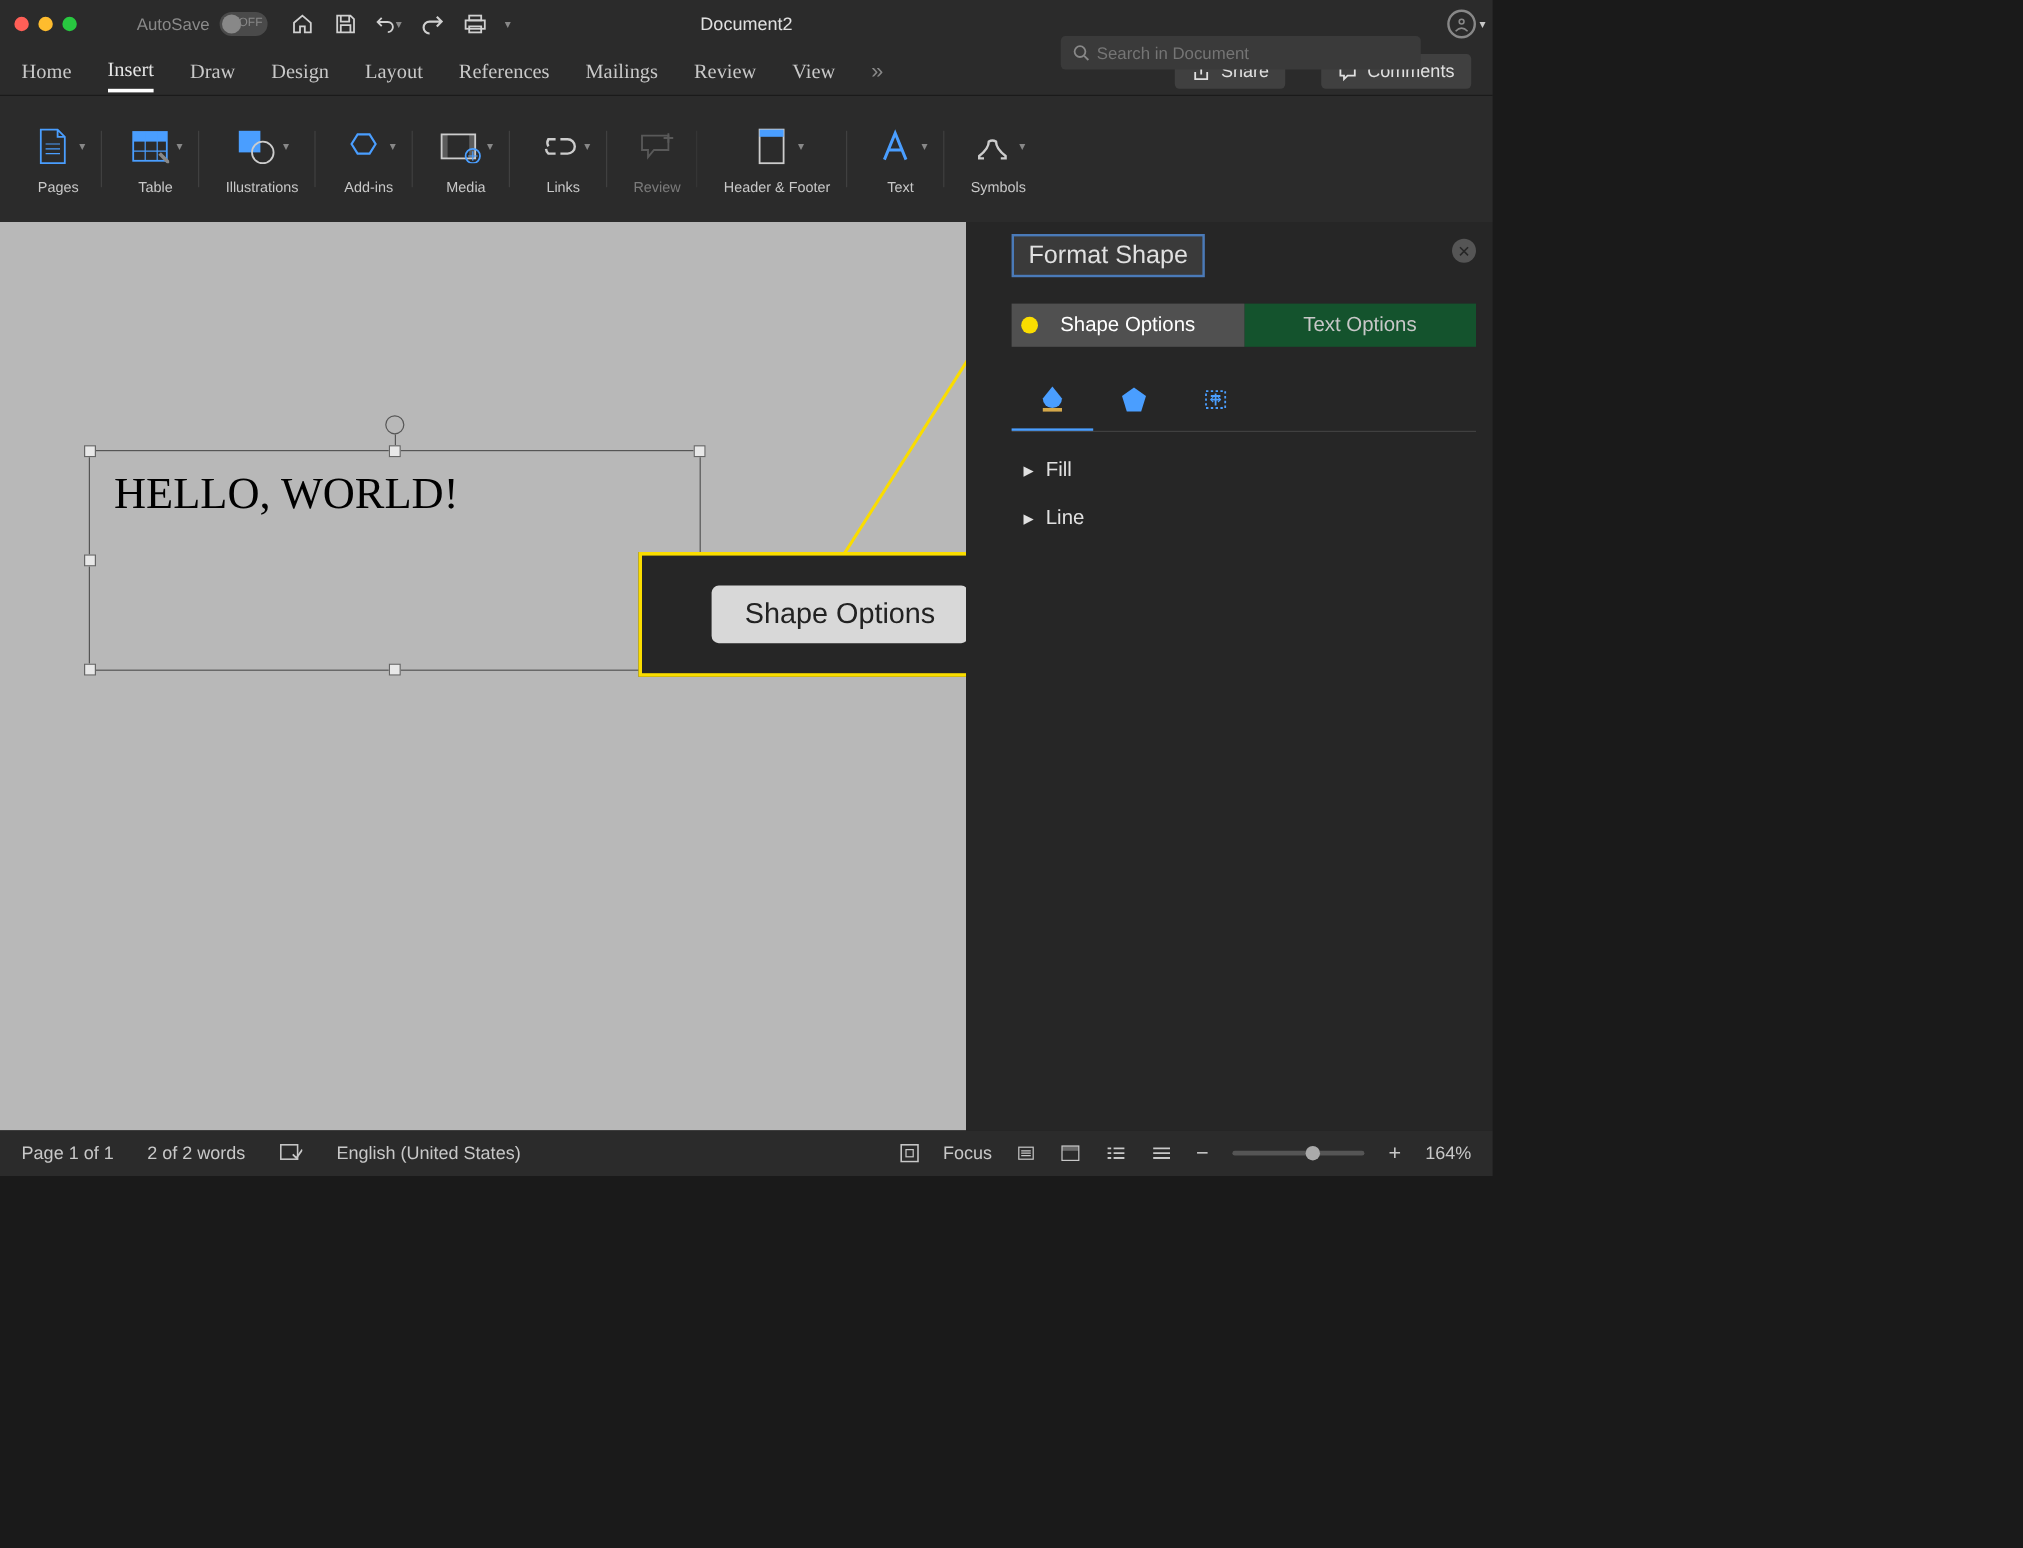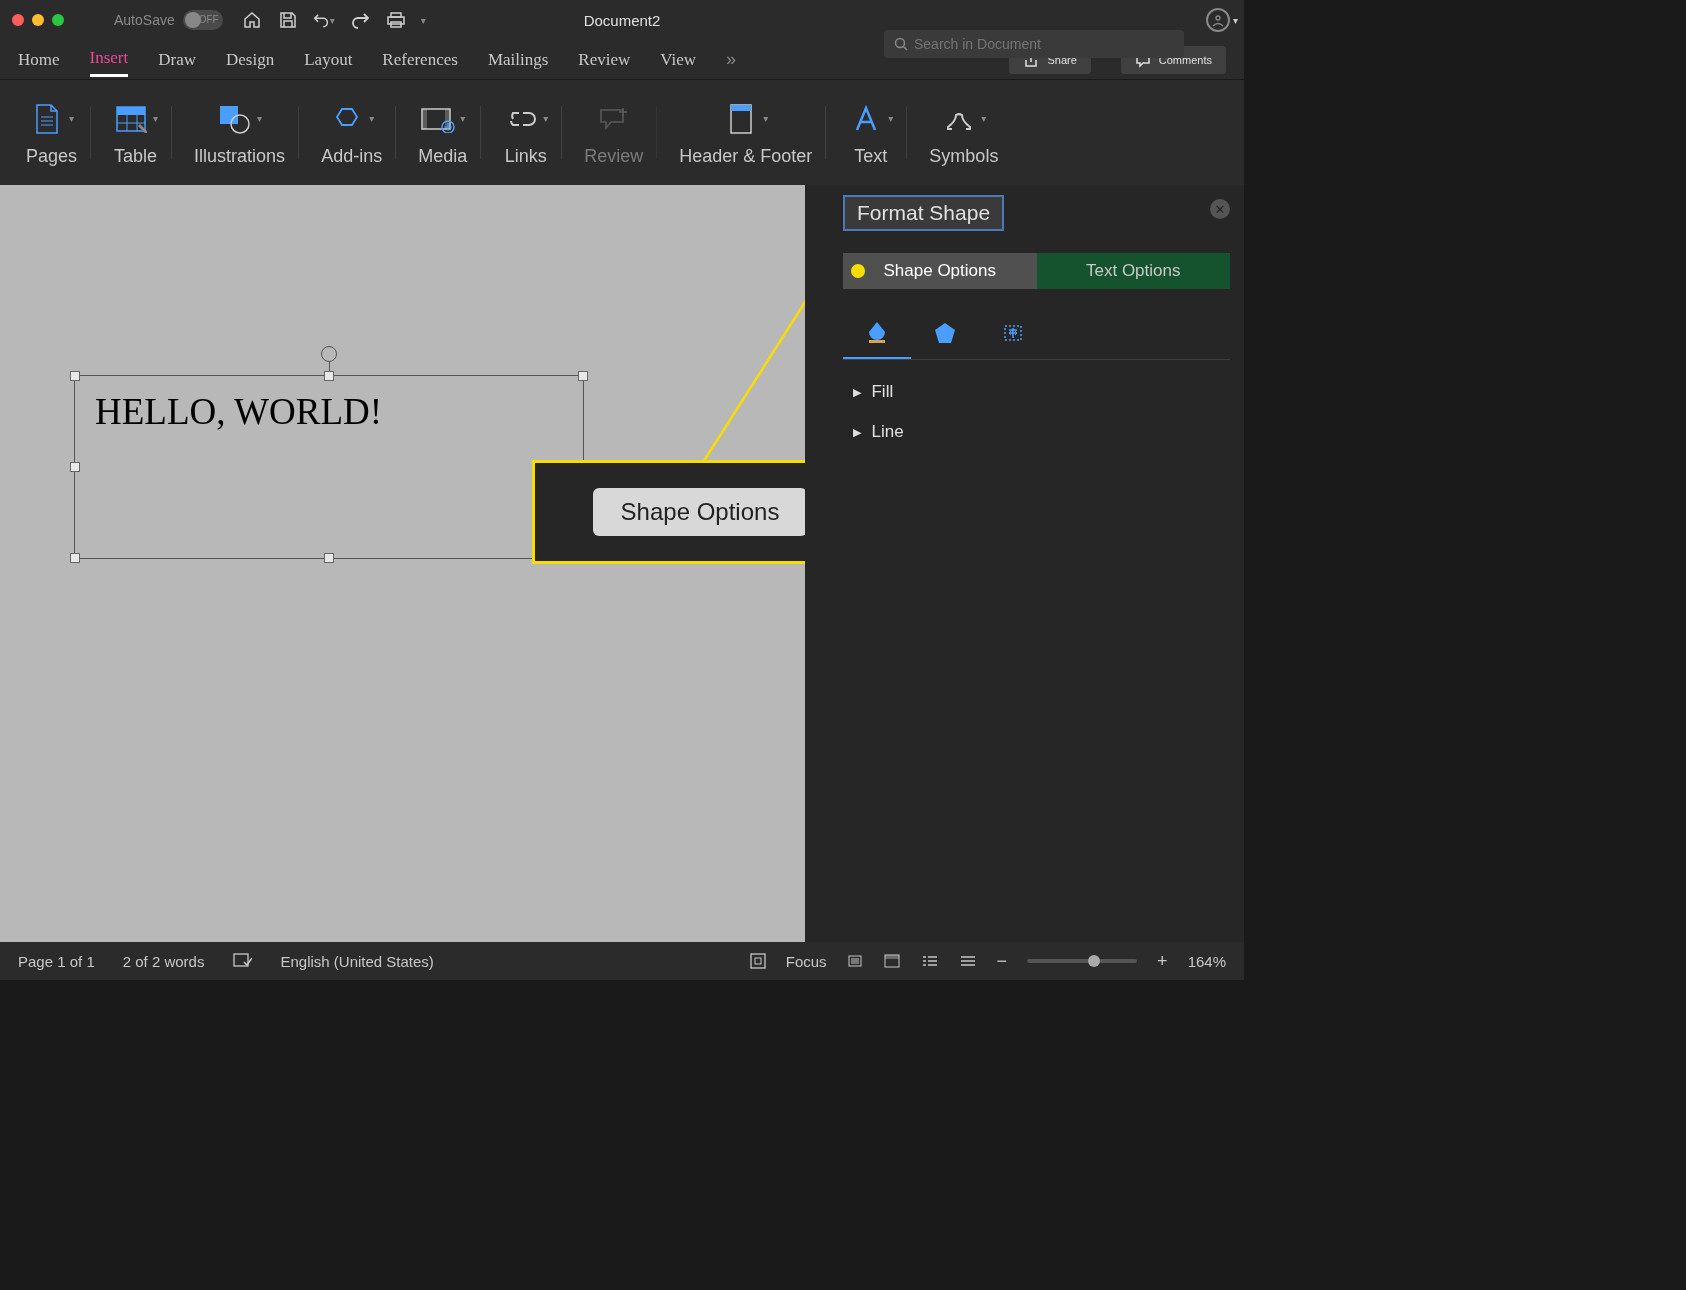--- a/index.html
+++ b/index.html
@@ -20,33 +20,33 @@
 .qa-icon { width: 22px; height: 22px; display: flex; align-items: center; justify-content: center; color: #d0d0d0; cursor: pointer; }
 .doc-title { position: absolute; left: 50%; transform: translateX(-50%); color: #e0e0e0; font-size: 15px; }
 .search-wrap { position: absolute; right: 60px; width: 300px; height: 28px; background: #3a3a3a; border-radius: 4px; display: flex; align-items: center; padding: 0 10px; margin-top: 48px; }
 .search-wrap svg { margin-right: 6px; }
 .search-input { background: transparent; border: none; color: #888; font-size: 14px; outline: none; flex: 1; }
 .user-icon { position: absolute; right: 14px; width: 24px; height: 24px; border: 2px solid #888; border-radius: 50%; display: flex; align-items: center; justify-content: center; }
 
 
 .tab-bar { height: 40px; background: #2b2b2b; display: flex; align-items: center; padding: 0 18px; gap: 30px; border-bottom: 1px solid #1a1a1a; }
 .tab { color: #c8c8c8; font-size: 17px; cursor: pointer; padding: 6px 0; font-family: Liberation Serif, serif; }
-.tab.active { color: #ec4899; border-bottom: 3px solid #fff; font-weight: 500; }
+.tab.active { color: #e5e5e5; border-bottom: 3px solid #fff; font-weight: 500; }
 .tab-spacer { flex: 1; }
-.action-btn { background: #404040; border-radius: 4px; padding: 6px 14px; color: #e0e0e0; font-size: 11px; display: flex; align-items: center; gap: 8px; cursor: pointer; }
+.action-btn { background: #404040; border-radius: 4px; padding: 6px 14px; color: #e0e0e0; font-size: 15px; display: flex; align-items: center; gap: 8px; cursor: pointer; }
 
 
 .ribbon { height: 105px; background: #2b2b2b; display: flex; align-items: center; padding: 0 12px; gap: 8px; }
 .rgroup { display: flex; flex-direction: column; align-items: center; gap: 6px; padding: 0 14px; position: relative; }
 .rgroup::after { content: ''; position: absolute; right: 0; top: 8px; bottom: 8px; width: 1px; background: #404040; }
 .rgroup:last-child::after { display: none; }
 .rgroup-icons { display: flex; align-items: center; gap: 4px; height: 42px; }
 .ricon { width: 36px; height: 36px; display: flex; align-items: center; justify-content: center; }
 .rchev { font-size: 10px; color: #888; }
-.rlabel { font-size: 18px; color: #c8c8c8; text-align: center; line-height: 1.2; }
+.rlabel { font-size: 12px; color: #c8c8c8; text-align: center; line-height: 1.2; }
 
 
 .main { display: flex; height: 757px; }
 .canvas { width: 805px; background: #b8b8b8; position: relative; }
 .sidebar { width: 439px; background: #262626; position: relative; padding-left: 24px; }
 
 
 .textbox { position: absolute; left: 74px; top: 190px; width: 510px; height: 184px; background: #b8b8b8; border: 1px solid #555; }
 .textbox-txt { padding: 14px 20px; font-size: 37px; color: #000; font-weight: 400; font-family: Georgia, serif; }
 .handle { width: 10px; height: 10px; background: #e8e8e8; border: 1px solid #666; position: absolute; }

